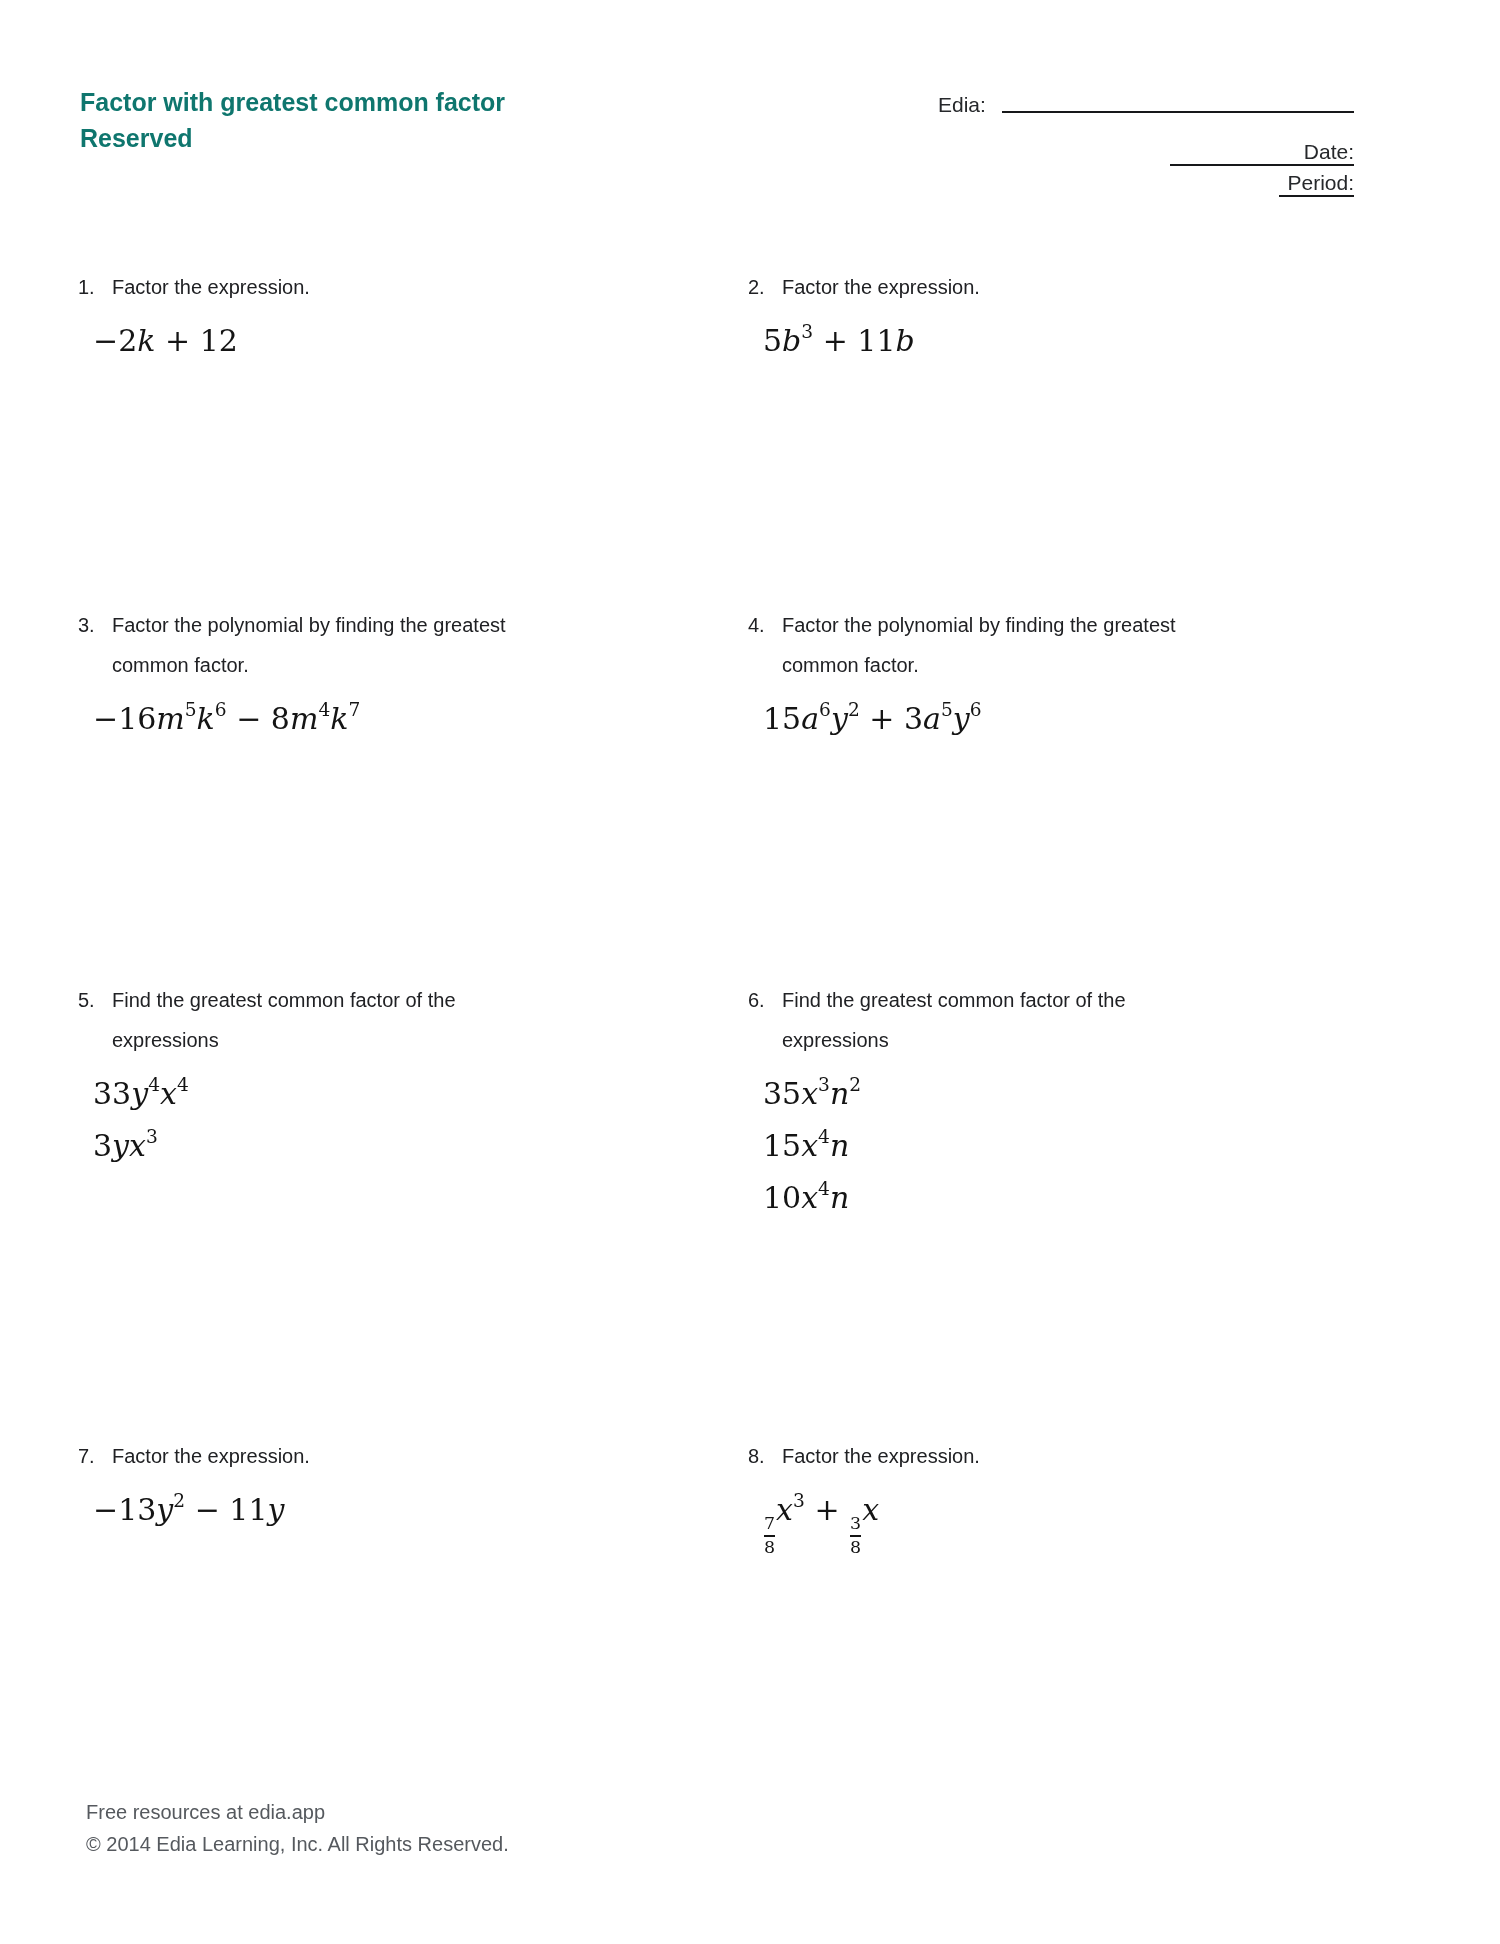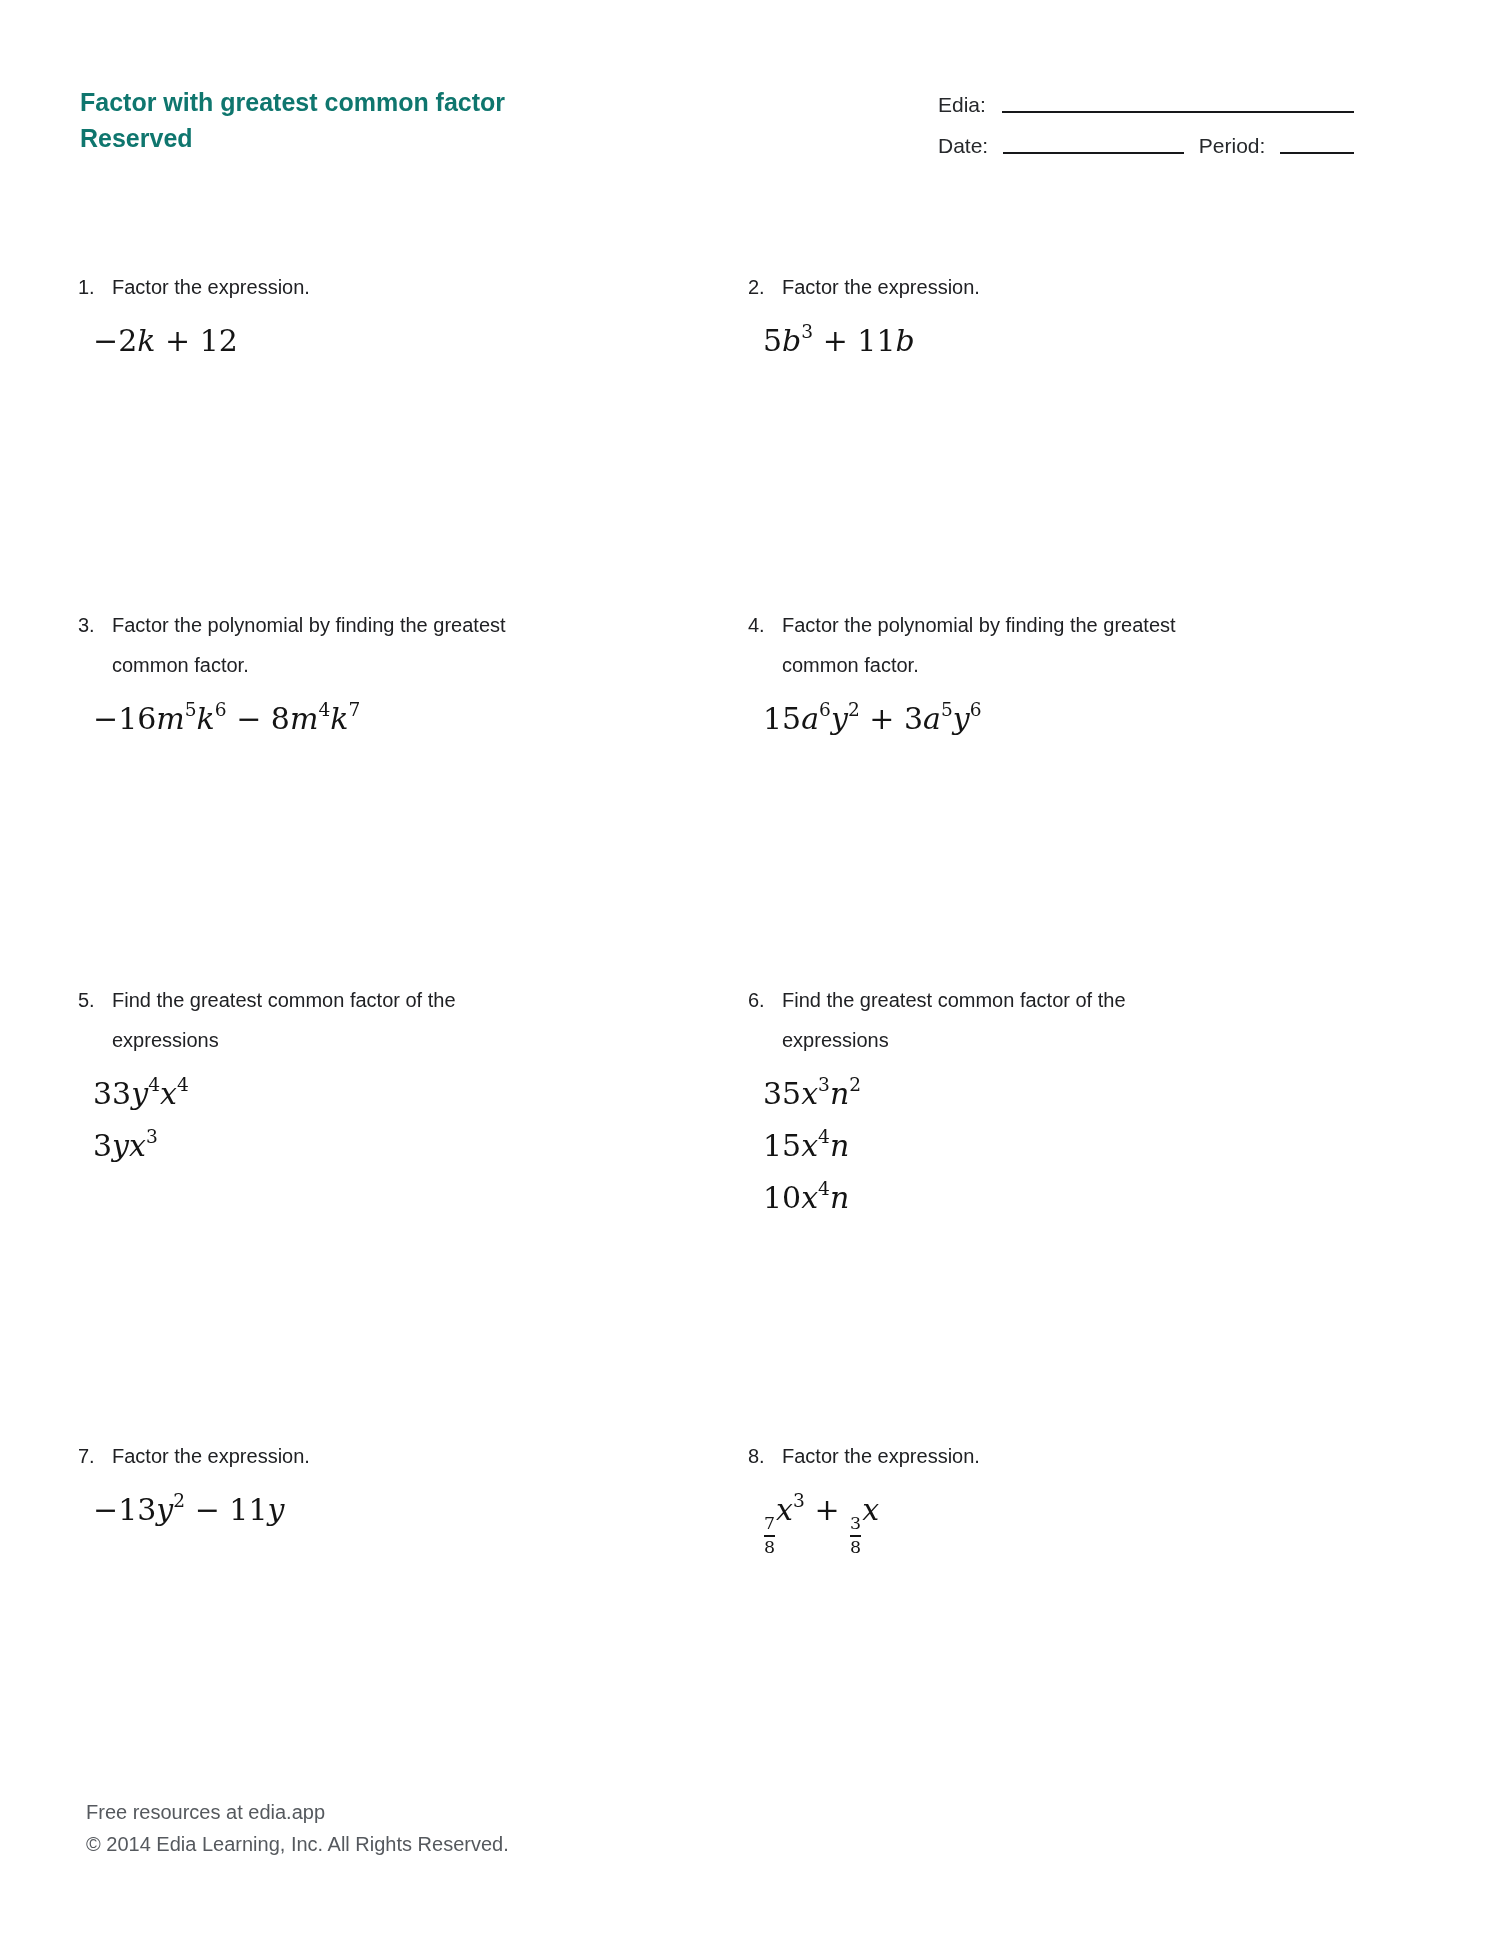--- a/index.html
+++ b/index.html
@@ -11,21 +11,21 @@
   
   .title{
     position:absolute;left:80px;top:84px;
     font-size:25px;font-weight:bold;line-height:36px;color:#0f766e;
   }
   .hfields{
     position:absolute;left:938px;top:92px;width:416px;
     font-size:21px;color:#26282b;
   }
   .frow{display:flex;align-items:flex-end;}
-  .frow + .frow{margin-top:16px;}
+  .frow + .frow{margin-top:22px;flex-direction:column;}
   .flabel{line-height:25px;flex:none;}
   .hline{border-bottom:2px solid #17181a;height:0;margin-bottom:4px;}
   .hline.name{flex:1;margin-left:16px;}
   .hline.date{width:184px;margin-left:15px;}
   .hline.period{width:75px;margin-left:15px;}
   .plabel{margin-left:15px;text-align:center;}
   
   .problems{
     position:absolute;left:78px;top:267px;right:60px;
     display:grid;grid-template-columns:670px 1fr;

